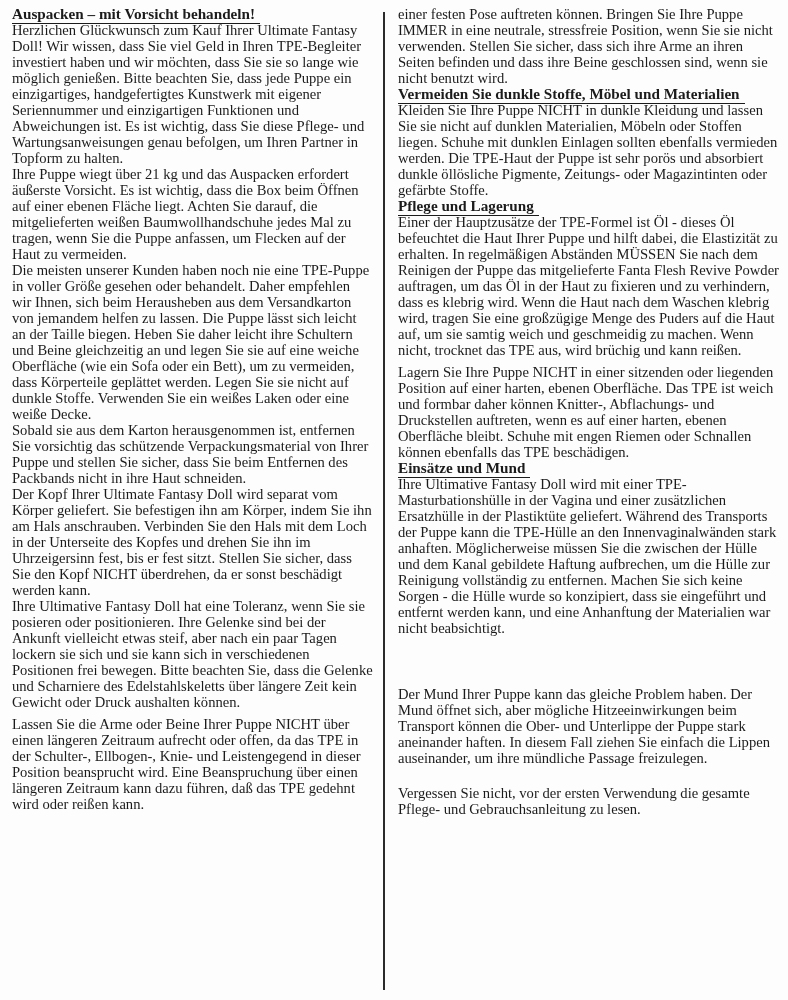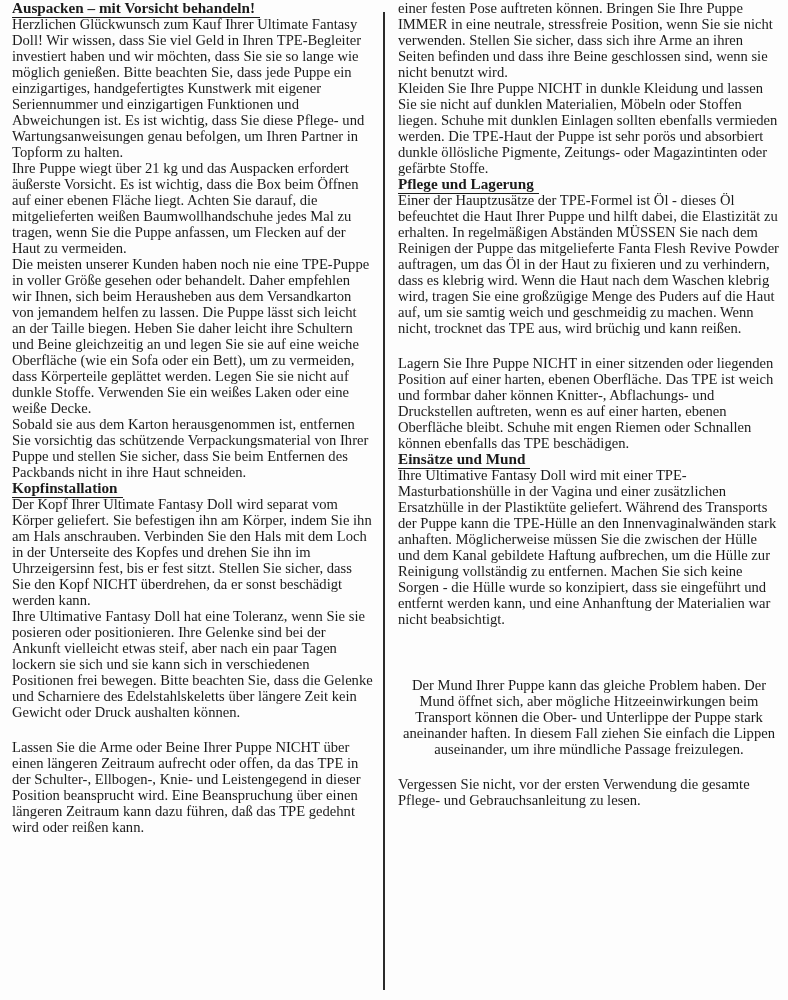--- a/index.html
+++ b/index.html
@@ -15,21 +15,21 @@
     color: var(--fg, #1b1b1b);
     font-family: "Liberation Serif", "DejaVu Serif", serif;
     font-size: 14.6px;
     line-height: 16px;
     display: flex;
     overflow: hidden;
     box-sizing: border-box;
   }
   .col {
     box-sizing: border-box;
-    padding-top: 0;
+    padding-top: 6px;
   }
   .col-left {
     width: 383px;
     padding-left: 12px;
     padding-right: 10px;
   }
   .col-right {
     flex: 1;
     padding-left: 13px;
     padding-right: 8px;
@@ -49,46 +49,46 @@
     margin: 0;
     font-size: 15.2px;
     font-weight: 700;
     line-height: 16px;
   }
   h2.heading .u {
     border-bottom: 1.6px solid var(--fg, #1b1b1b);
     padding-right: 5px;
     padding-bottom: 1px;
   }
-  .gap-sm { margin-top: 19px; }
+  .gap-sm { margin-top: 6px; }
   .gap-md { margin-top: 27px; }
   .gap-lg { margin-top: 19px; }
-  .gap-xl { margin-top: 50px; text-align: center; }
+  .gap-xl { margin-top: 50px; }
 </style>
 </head>
 <body>
 
 <div class="page" style="--bg: #fdfdfd; --fg: #1b1b1b; --divider: #2b2b2b;">
 
   <div class="col col-left">
     <h2 class="heading"><span class="u">Auspacken – mit Vorsicht behandeln!</span></h2>
     <p>Herzlichen Glückwunsch zum Kauf Ihrer Ultimate Fantasy Doll! Wir wissen, dass Sie viel Geld in Ihren TPE-Begleiter investiert haben und wir möchten, dass Sie sie so lange wie möglich genießen. Bitte beachten Sie, dass jede Puppe ein einzigartiges, handgefertigtes Kunstwerk mit eigener Seriennummer und einzigartigen Funktionen und Abweichungen ist. Es ist wichtig, dass Sie diese Pflege- und Wartungsanweisungen genau befolgen, um Ihren Partner in Topform zu halten.</p>
     <p>Ihre Puppe wiegt über 21 kg und das Auspacken erfordert äußerste Vorsicht. Es ist wichtig, dass die Box beim Öffnen auf einer ebenen Fläche liegt. Achten Sie darauf, die mitgelieferten weißen Baumwollhandschuhe jedes Mal zu tragen, wenn Sie die Puppe anfassen, um Flecken auf der Haut zu vermeiden.</p>
     <p>Die meisten unserer Kunden haben noch nie eine TPE-Puppe in voller Größe gesehen oder behandelt. Daher empfehlen wir Ihnen, sich beim Herausheben aus dem Versandkarton von jemandem helfen zu lassen. Die Puppe lässt sich leicht an der Taille biegen. Heben Sie daher leicht ihre Schultern und Beine gleichzeitig an und legen Sie sie auf eine weiche Oberfläche (wie ein Sofa oder ein Bett), um zu vermeiden, dass Körperteile geplättet werden. Legen Sie sie nicht auf dunkle Stoffe. Verwenden Sie ein weißes Laken oder eine weiße Decke.</p>
     <p>Sobald sie aus dem Karton herausgenommen ist, entfernen Sie vorsichtig das schützende Verpackungsmaterial von Ihrer Puppe und stellen Sie sicher, dass Sie beim Entfernen des Packbands nicht in ihre Haut schneiden.</p>
-    <h2 class="heading gap-md"><span class="u">Kopfinstallation</span></h2>
     <p>Der Kopf Ihrer Ultimate Fantasy Doll wird separat vom Körper geliefert. Sie befestigen ihn am Körper, indem Sie ihn am Hals anschrauben. Verbinden Sie den Hals mit dem Loch in der Unterseite des Kopfes und drehen Sie ihn im Uhrzeigersinn fest, bis er fest sitzt. Stellen Sie sicher, dass Sie den Kopf NICHT überdrehen, da er sonst beschädigt werden kann.</p>
     <p>Ihre Ultimative Fantasy Doll hat eine Toleranz, wenn Sie sie posieren oder positionieren. Ihre Gelenke sind bei der Ankunft vielleicht etwas steif, aber nach ein paar Tagen lockern sie sich und sie kann sich in verschiedenen Positionen frei bewegen. Bitte beachten Sie, dass die Gelenke und Scharniere des Edelstahlskeletts über längere Zeit kein Gewicht oder Druck aushalten können.</p>
     <p class="gap-sm">Lassen Sie die Arme oder Beine Ihrer Puppe NICHT über einen längeren Zeitraum aufrecht oder offen, da das TPE in der Schulter-, Ellbogen-, Knie- und Leistengegend in dieser Position beansprucht wird. Eine Beanspruchung über einen längeren Zeitraum kann dazu führen, daß das TPE gedehnt wird oder reißen kann.</p>
   </div>
 
   <div class="divider"></div>
 
   <div class="col col-right">
     <p>einer festen Pose auftreten können. Bringen Sie Ihre Puppe IMMER in eine neutrale, stressfreie Position, wenn Sie sie nicht verwenden. Stellen Sie sicher, dass sich ihre Arme an ihren Seiten befinden und dass ihre Beine geschlossen sind, wenn sie nicht benutzt wird.</p>
+    <h2 class="heading gap-lg"><span class="u">Vermeiden Sie dunkle Stoffe, Möbel und Materialien</span></h2>
     <p>Kleiden Sie Ihre Puppe NICHT in dunkle Kleidung und lassen Sie sie nicht auf dunklen Materialien, Möbeln oder Stoffen liegen. Schuhe mit dunklen Einlagen sollten ebenfalls vermieden werden. Die TPE-Haut der Puppe ist sehr porös und absorbiert dunkle öllösliche Pigmente, Zeitungs- oder Magazintinten oder gefärbte Stoffe.</p>
     <h2 class="heading gap-md"><span class="u">Pflege und Lagerung</span></h2>
     <p>Einer der Hauptzusätze der TPE-Formel ist Öl - dieses Öl befeuchtet die Haut Ihrer Puppe und hilft dabei, die Elastizität zu erhalten. In regelmäßigen Abständen MÜSSEN Sie nach dem Reinigen der Puppe das mitgelieferte Fanta Flesh Revive Powder auftragen, um das Öl in der Haut zu fixieren und zu verhindern, dass es klebrig wird. Wenn die Haut nach dem Waschen klebrig wird, tragen Sie eine großzügige Menge des Puders auf die Haut auf, um sie samtig weich und geschmeidig zu machen. Wenn nicht, trocknet das TPE aus, wird brüchig und kann reißen.</p>
     <p class="gap-sm">Lagern Sie Ihre Puppe NICHT in einer sitzenden oder liegenden Position auf einer harten, ebenen Oberfläche. Das TPE ist weich und formbar daher können Knitter-, Abflachungs- und Druckstellen auftreten, wenn es auf einer harten, ebenen Oberfläche bleibt. Schuhe mit engen Riemen oder Schnallen können ebenfalls das TPE beschädigen.</p>
     <h2 class="heading gap-sm"><span class="u">Einsätze und Mund</span></h2>
     <p>Ihre Ultimative Fantasy Doll wird mit einer TPE-Masturbationshülle in der Vagina und einer zusätzlichen Ersatzhülle in der Plastiktüte geliefert. Während des Transports der Puppe kann die TPE-Hülle an den Innenvaginalwänden stark anhaften. Möglicherweise müssen Sie die zwischen der Hülle und dem Kanal gebildete Haftung aufbrechen, um die Hülle zur Reinigung vollständig zu entfernen. Machen Sie sich keine Sorgen - die Hülle wurde so konzipiert, dass sie eingeführt und entfernt werden kann, und eine Anhanftung der Materialien war nicht beabsichtigt.</p>
     <p class="gap-xl">Der Mund Ihrer Puppe kann das gleiche Problem haben. Der Mund öffnet sich, aber mögliche Hitzeeinwirkungen beim Transport können die Ober- und Unterlippe der Puppe stark aneinander haften. In diesem Fall ziehen Sie einfach die Lippen auseinander, um ihre mündliche Passage freizulegen.</p>
     <p class="gap-lg">Vergessen Sie nicht, vor der ersten Verwendung die gesamte Pflege- und Gebrauchsanleitung zu lesen.</p>
   </div>
 

